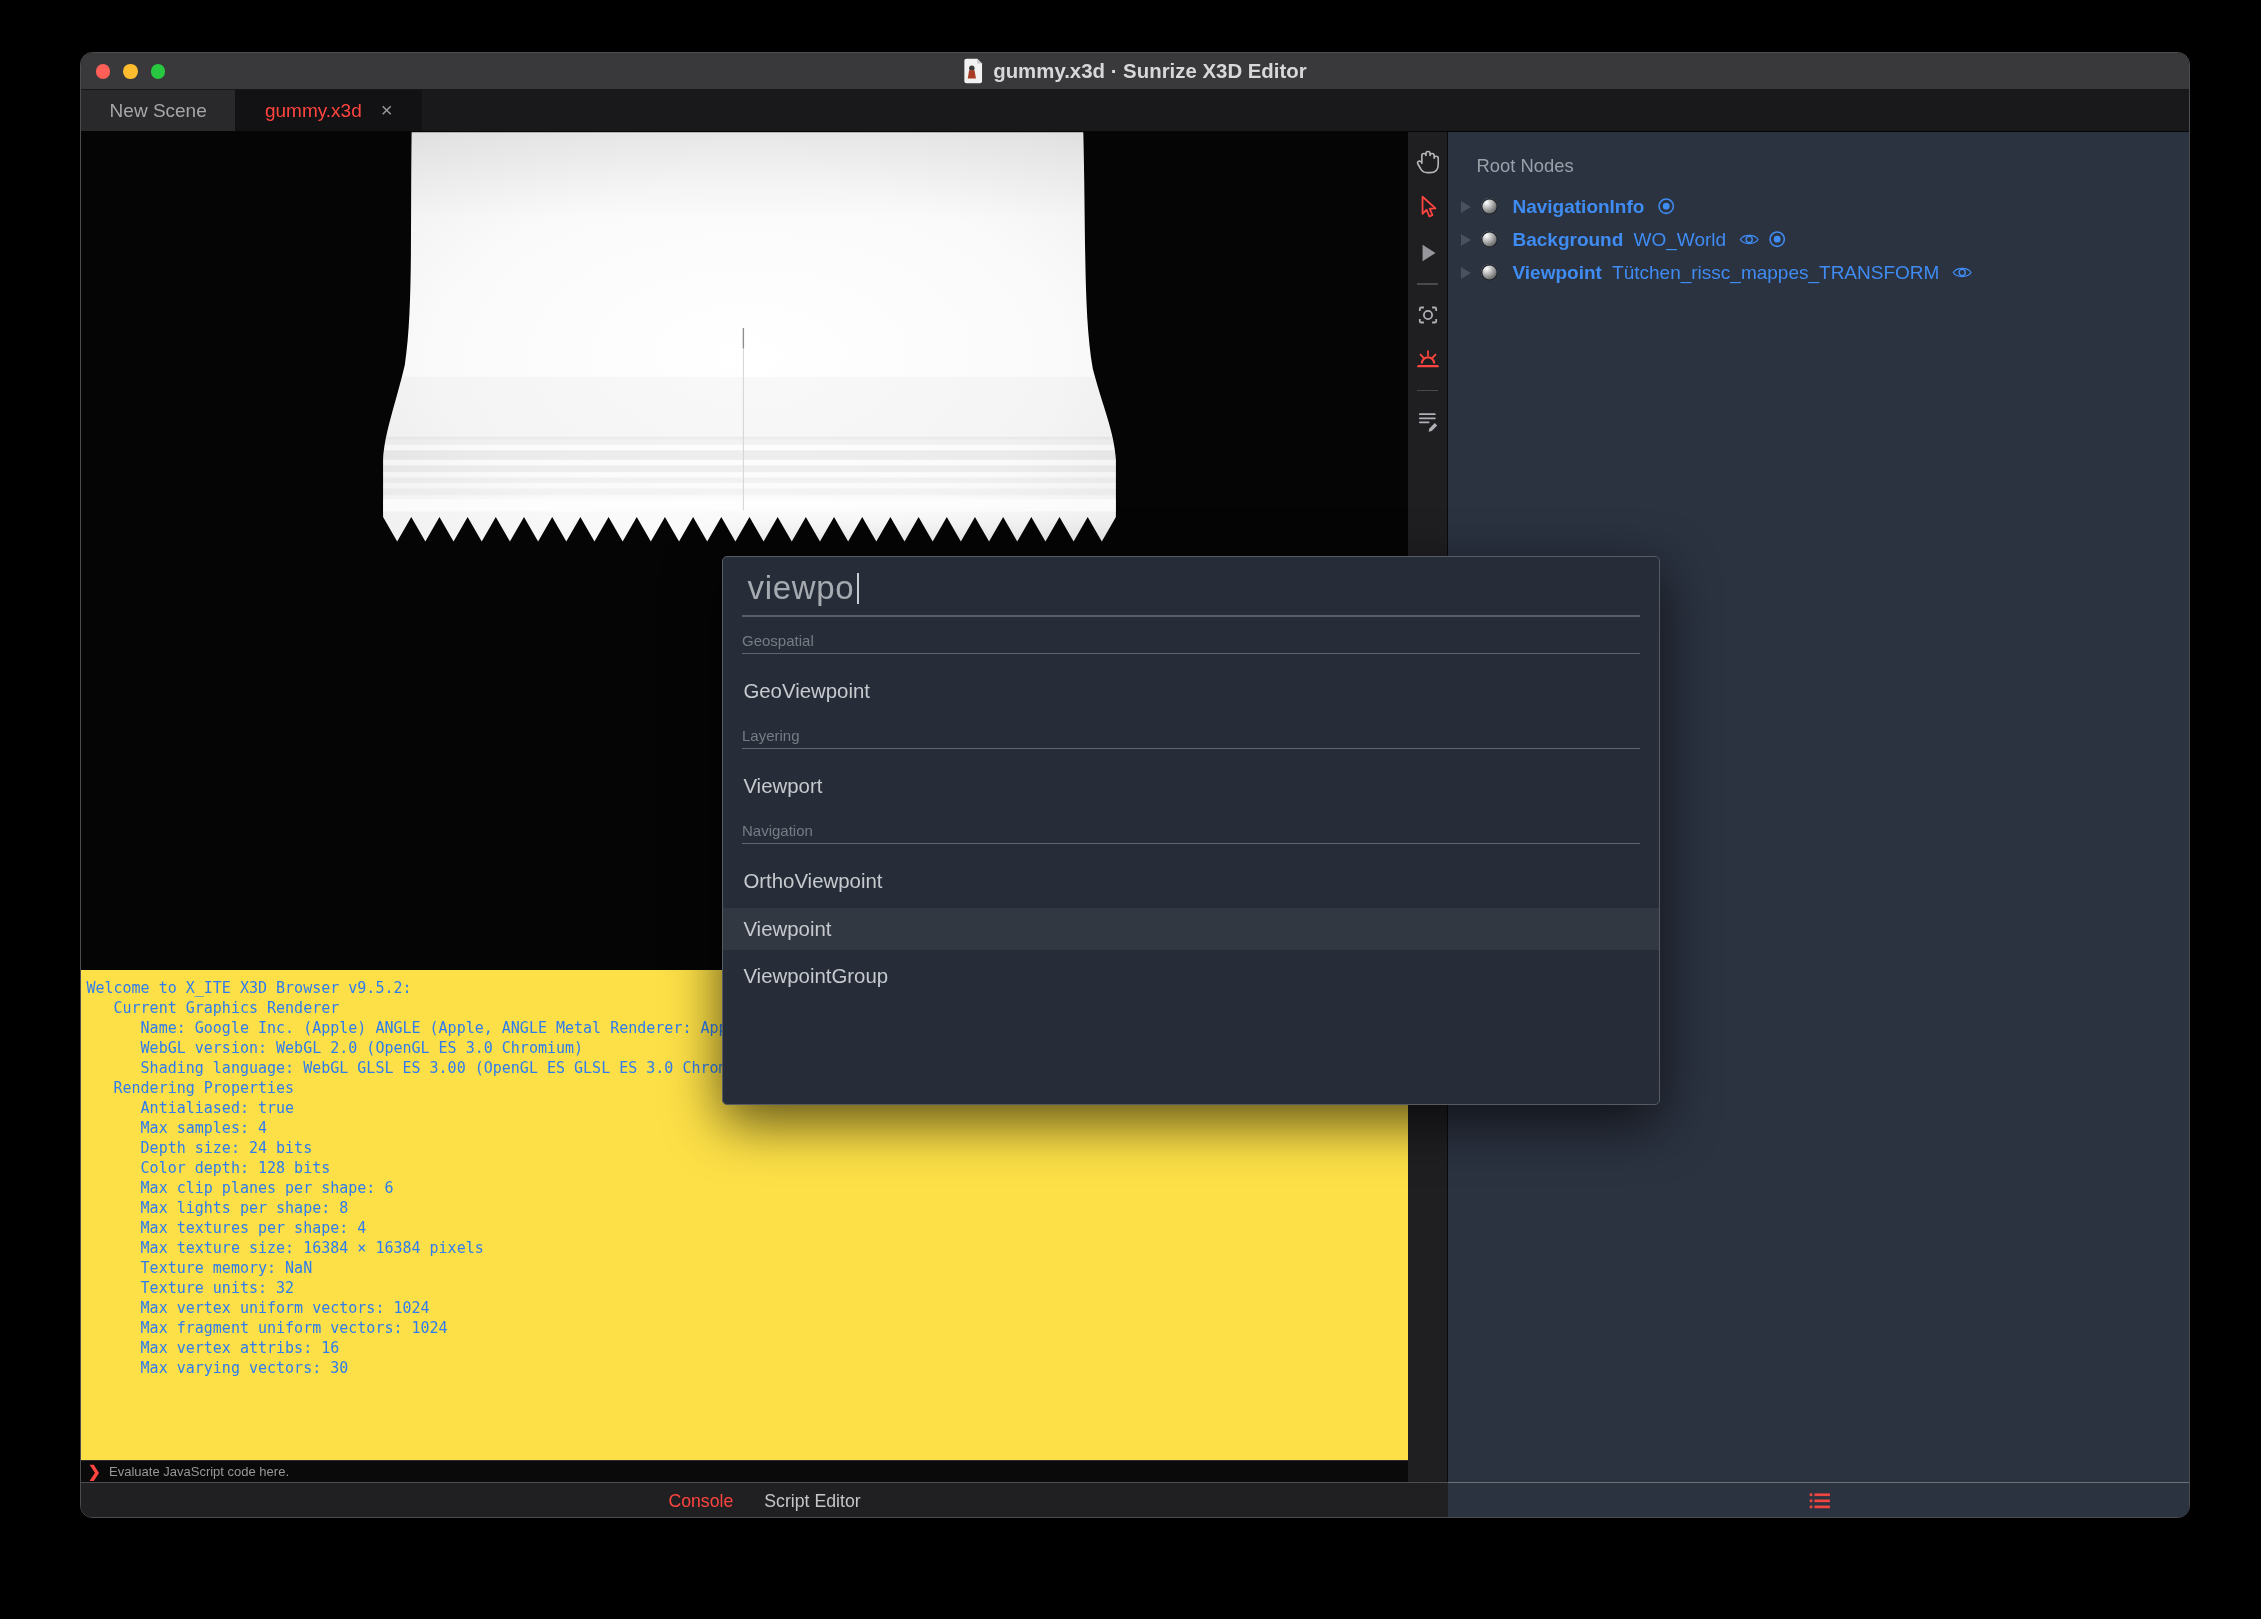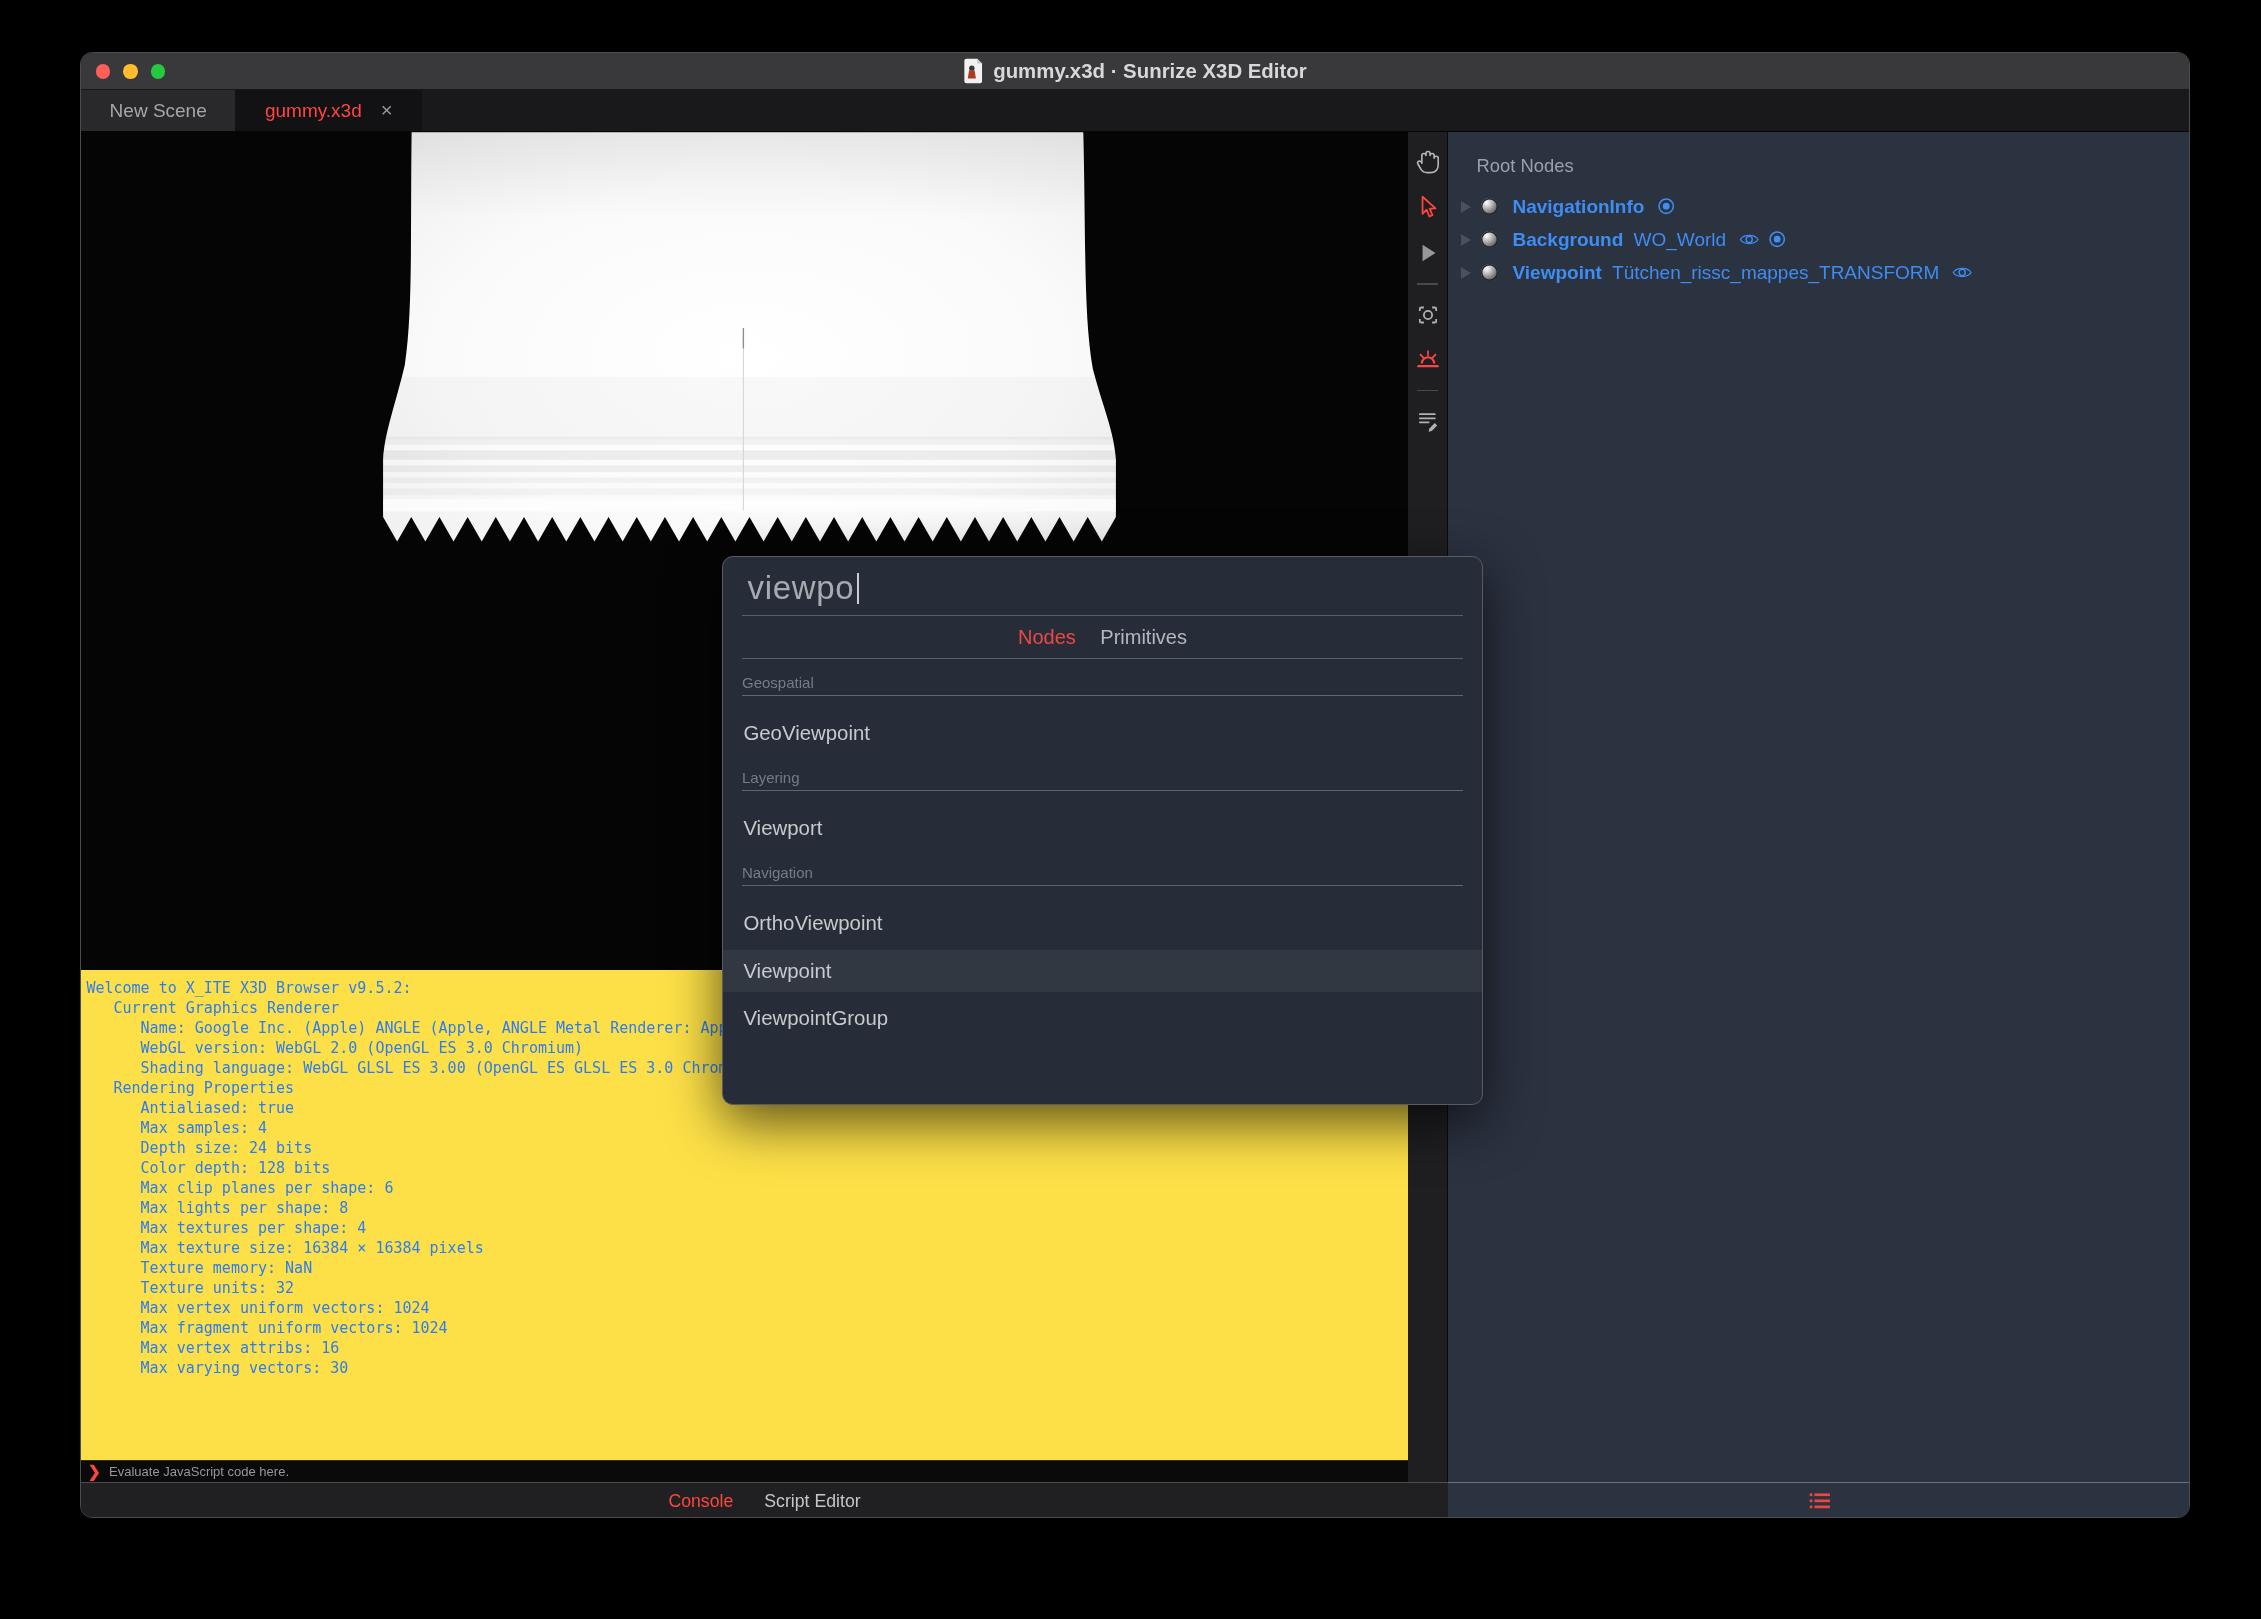--- a/index.html
+++ b/index.html
@@ -67,22 +67,22 @@
   .sphere{width:17px;height:17px;border-radius:50%;flex:0 0 auto;
     background:radial-gradient(circle at 33% 28%, #ffffff 0%, #c9c9c9 25%, #6e6e6e 65%, #3c3c3c 100%);
     box-shadow:0 0 0 1.4px #1d222b inset;margin-right:4.1px;}
   .ntype{color:var(--blue);font-weight:bold;}
   .nname{color:var(--blue);}
   .nicons{display:flex;align-items:center;gap:8.2px;margin-left:2.7px;}
   .rp-bottom{position:absolute;left:0;bottom:0;width:100%;height:37px;border-top:1.4px solid #6f7277;
     display:flex;align-items:center;justify-content:center;background:var(--panel);}
 
   
-  .dialog{position:absolute;left:722px;top:556px;width:761px;height:549px;background:var(--dialog);
-    border:1.4px solid #575b62;border-radius:11px;box-shadow:0 16.3px 54px rgba(0,0,0,.65);overflow:hidden;}
+  .dialog{position:absolute;left:722px;top:556px;width:938px;height:549px;background:var(--dialog);
+    border:1.4px solid #575b62;border-radius:5px;box-shadow:0 16.3px 54px rgba(0,0,0,.65);overflow:hidden;}
   .dq{height:58px;display:flex;align-items:center;padding:4.1px 24.5px 0;
     font-size:33px;color:#a6abb1;letter-spacing:0.7px;}
   .caret{display:inline-block;width:2px;height:31px;background:#c9ced4;margin-left:2.7px;}
   .dhr{border:none;border-top:1.4px solid #5a5e65;margin:0 19px;}
   .dtabs{height:42px;display:flex;align-items:center;justify-content:center;gap:24.5px;font-size:20px;}
   .dtab{color:#b4b8bd;} .dtab.active{color:#ef4743;}
   .sec-header{margin:15px 19px 16px;padding-bottom:4.1px;border-bottom:1.4px solid #61656c;
     font-size:15px;color:#767c84;}
   .ditem{height:42px;line-height:42px;margin-top:5.4px;padding-left:20.4px;font-size:20.4px;color:#c6cacf;}
   .ditem.selected{background:rgba(255,255,255,0.055);}
@@ -265,24 +265,20 @@
     </div>
   </div>
 </div>
 
 <div class="dialog">
   <div class="dq">
     <span>viewpo</span>
     <span class="caret"></span>
   </div>
   <hr class="dhr">
-  <div class="dtabs">
-    <span class="dtab active">Nodes</span>
-    <span class="dtab">Primitives</span>
-  </div>
   <hr class="dhr">
   <div class="dlist">
       <div class="sec-header">Geospatial</div>
       <div class="ditem">GeoViewpoint</div>
       <div class="sec-header">Layering</div>
       <div class="ditem">Viewport</div>
       <div class="sec-header">Navigation</div>
       <div class="ditem">OrthoViewpoint</div>
       <div class="ditem selected">Viewpoint</div>
       <div class="ditem">ViewpointGroup</div>

